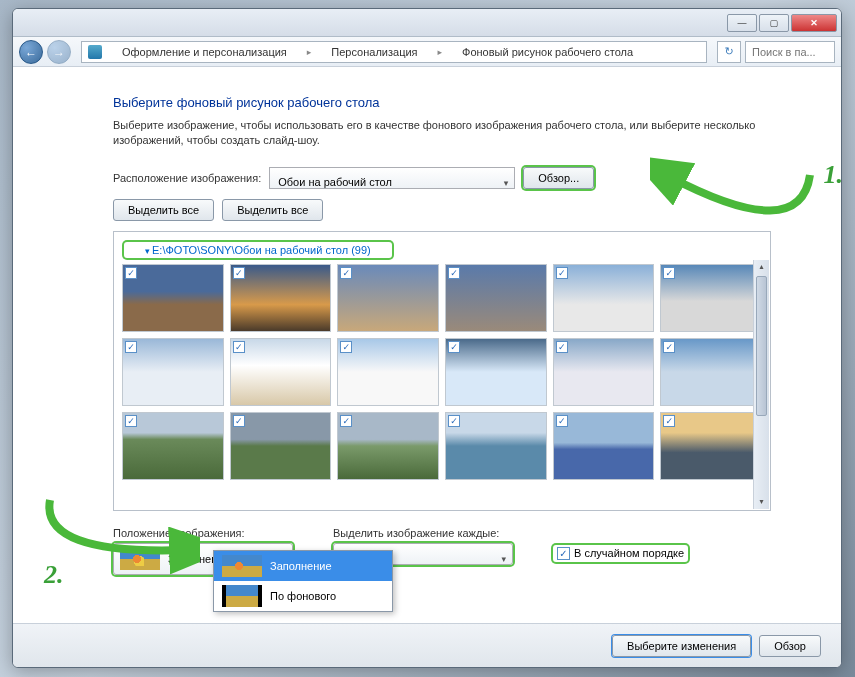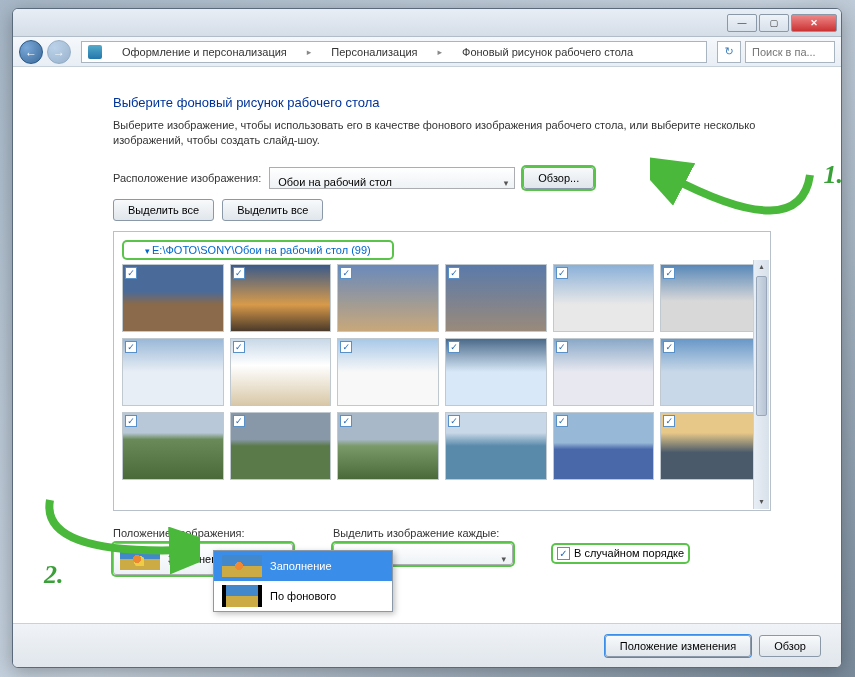--- a/index.html
+++ b/index.html
@@ -219,21 +219,21 @@
       <div class="col" style="padding-top:18px;">
         <label class="checkbox checkbox-hl">
           <span class="chk2">✓</span>
           <span>В случайном порядке</span>
         </label>
       </div>
     </div>
   </div>
 
   <div class="footer">
-    <div class="btn2 primary">Положение изменения</div>
+    <div class="btn2 primary">Выберите изменения</div>
     <div class="btn2">Обзор</div>
   </div>
 
 </div>
 
 <div class="dropdown-pop">
   <div class="dd-item sel">
     <div class="mini2 fill"></div>
     <span>Заполнение</span>
   </div>

